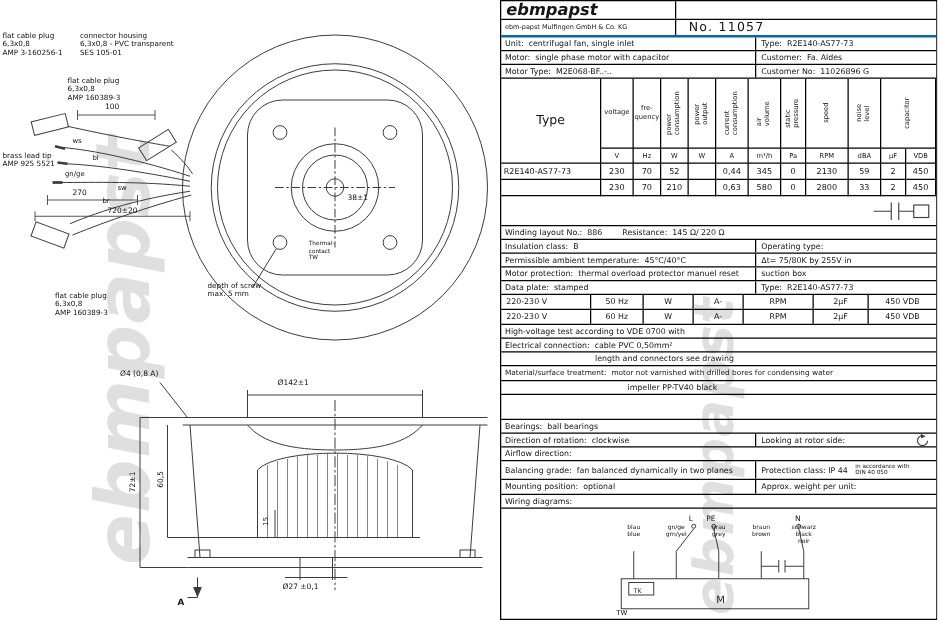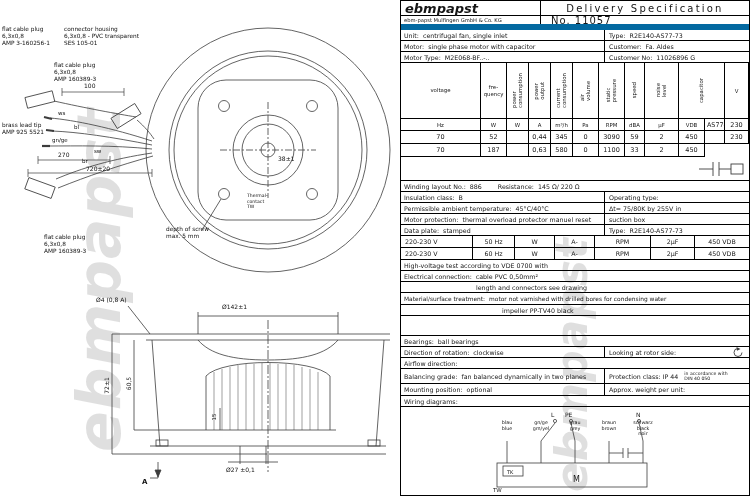--- a/index.html
+++ b/index.html
@@ -13,21 +13,21 @@
 .dlabel{position:absolute;font-size:5.8px;line-height:1.22;white-space:pre-line;color:#111}
 .dim{position:absolute;font-size:6px;color:#111;white-space:nowrap}
 .rot{transform:rotate(-90deg);transform-origin:center}
 .tiny{font-size:4.6px}
 .right{position:absolute;left:400px;top:0;width:350px;height:496px;z-index:1;border:1px solid #000;display:flex;flex-direction:column}
 .hr1{height:15px;display:flex;border-bottom:1px solid #000;flex:0 0 auto}
 .brand-cell{width:140px;border-right:1px solid #000;display:flex;align-items:center;padding-left:4px}
 .brand{font-size:13px;font-weight:bold;font-style:italic}
 .title-cell{flex:1;display:flex;align-items:center;justify-content:center}
 .doc-title{font-size:10px;letter-spacing:2.2px}
-.hr2{height:14px;display:flex;border-bottom:6px solid #0369a1;flex:0 0 auto}
+.hr2{height:14px;display:flex;border-bottom:2px solid #0369a1;flex:0 0 auto}
 .company-cell{width:140px;border-right:1px solid #000;display:flex;align-items:center;padding-left:3px;font-size:5.2px}
 .docno-cell{flex:1;display:flex;align-items:center;padding-left:10px;font-size:10px;letter-spacing:1px}
 .irow{height:11px;display:flex;border-bottom:1px solid #000;font-size:6.3px;flex:0 0 auto}
 .cl{width:204px;border-right:1px solid #000;display:flex;align-items:center;padding-left:3px;overflow:hidden}
 .cr{flex:1;display:flex;align-items:center;padding-left:4px;overflow:hidden}
 .lb{white-space:nowrap}
 .vl{margin-left:4px;white-space:nowrap}
 .ptable{display:grid;grid-template-columns:80px 26px 22px 22px 22px 26px 26px 20px 34px 26px 20px 24px;grid-template-rows:56px 12px 13px 13px;flex:0 0 auto}
 .pc{border-right:1px solid #000;border-bottom:1px solid #000;display:flex;align-items:center;justify-content:center;overflow:hidden}
 .type-h{grid-row:1/3;grid-column:1;font-size:10px}
@@ -183,23 +183,20 @@
     <div class="dim" style="left:94px;top:148px;font-size:5.5px">sw</div>
     <div class="dim" style="left:82px;top:158px;font-size:5.5px">br</div>
   </div>
 
   <div class="right">
 
     <div class="hr1">
       <div class="brand-cell">
         <span class="brand">ebmpapst</span>
       </div>
-      <div class="title-cell">
-        <span class="doc-title">Delivery Specification</span>
-      </div>
     </div>
 
     <div class="hr2">
       <div class="company-cell">ebm-papst Mulfingen GmbH &amp; Co. KG</div>
       <div class="docno-cell">No. 11057</div>
     </div>
 
     <div class="irow">
       <div class="cl">
         <span class="lb">Unit:</span>
@@ -227,20 +224,21 @@
         <span class="lb">Motor Type:</span>
         <span class="vl">M2E068-BF..-..</span>
       </div>
       <div class="cr">
         <span class="lb">Customer No:</span>
         <span class="vl">11026896 G</span>
       </div>
     </div>
 
     <div class="ptable">
+      <div class="pc type-h">Type</div>
       <div class="pc">
           <span class="hwrap">voltage</span>
         </div>
       <div class="pc">
           <span class="hwrap">fre-
 quency</span>
         </div>
       <div class="pc">
           <span class="vert">power
 consumption</span>
@@ -285,34 +283,34 @@
       <div class="pc u">VDB</div>
 
       <div class="pc tcell">R2E140-AS77-73</div>
       <div class="pc v">230</div>
       <div class="pc v">70</div>
       <div class="pc v">52</div>
       <div class="pc v"></div>
       <div class="pc v">0,44</div>
       <div class="pc v">345</div>
       <div class="pc v">0</div>
-      <div class="pc v">3090</div>
+      <div class="pc v">2130</div>
       <div class="pc v">59</div>
       <div class="pc v">2</div>
       <div class="pc v">450</div>
 
       <div class="pc tcell"></div>
       <div class="pc v">230</div>
       <div class="pc v">70</div>
-      <div class="pc v">187</div>
+      <div class="pc v">210</div>
       <div class="pc v"></div>
       <div class="pc v">0,63</div>
       <div class="pc v">580</div>
       <div class="pc v">0</div>
-      <div class="pc v">1100</div>
+      <div class="pc v">2800</div>
       <div class="pc v">33</div>
       <div class="pc v">2</div>
       <div class="pc v">450</div>
     </div>
 
     <div class="iconrow">
       <svg class="caps" width="48" height="20">
         <g stroke="#3c3c3c" stroke-width="0.9" fill="none">
           <path d="M2,10 H16 M16,3 V17 M22,3 V17 M22,10 H34"></path>
           <rect x="34" y="5" width="12" height="10"></rect>

